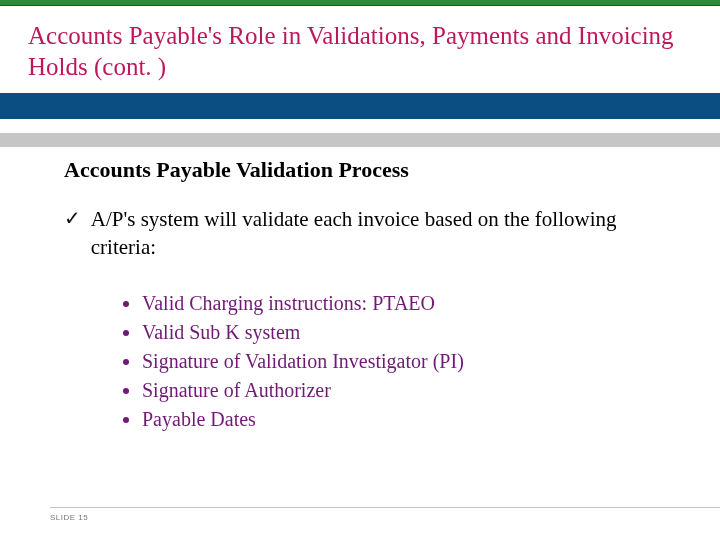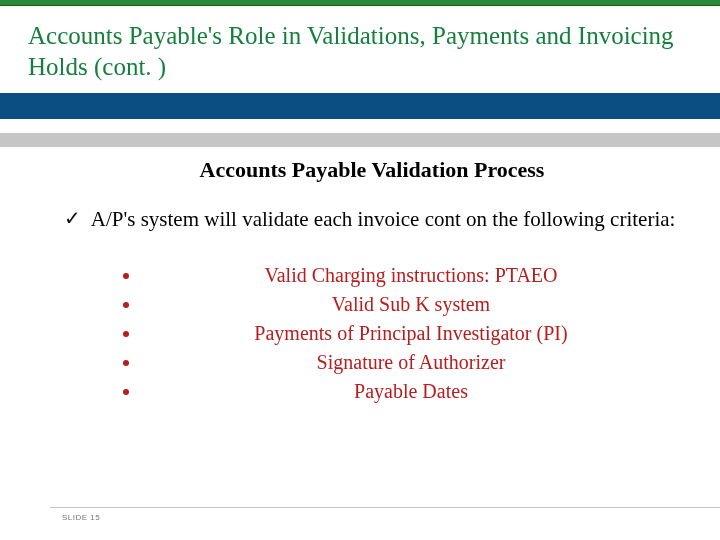--- a/index.html
+++ b/index.html
@@ -14,21 +14,21 @@
     height: 6px;
     background: #2a8a3a;
     border-bottom: 1px solid #145a1f;
   }
   .title-area {
     padding: 14px 28px 10px 28px;
   }
   .slide-title {
     font-size: 25px;
     font-weight: normal;
-    color: #15803d;
+    color: #be185d;
     line-height: 1.25;
   }
   .blue-bar {
     width: 100%;
     height: 26px;
     background: #0b4f82;
   }
   .gray-bar {
     width: 100%;
     height: 14px;
@@ -36,21 +36,20 @@
     margin-top: 14px;
   }
   .content {
     padding: 10px 40px 0 64px;
   }
   .section-heading {
     font-size: 22px;
     font-weight: bold;
     color: #000;
     margin-bottom: 22px;
-    text-align: center;
   }
   .check-row {
     display: flex;
     align-items: flex-start;
     margin-bottom: 28px;
   }
   .check-mark {
     font-size: 20px;
     color: #111;
     margin-right: 10px;
@@ -61,28 +60,27 @@
     font-size: 21px;
     color: #000;
     line-height: 1.35;
   }
   .sub-bullets {
     list-style: disc;
     margin-left: 78px;
   }
   .sub-bullets li {
     font-size: 20px;
-    color: #b91c1c;
+    color: #701a75;
     line-height: 1.45;
-    text-align: center;
   }
   .footer {
     position: absolute;
     bottom: 18px;
-    left: 62px;
+    left: 50px;
     font-family: Arial, Helvetica, sans-serif;
     font-size: 8px;
     letter-spacing: 0.5px;
     color: #777;
   }
   .footer-rule {
     position: absolute;
     bottom: 32px;
     left: 50px;
     right: 0;
@@ -100,26 +98,26 @@
 </div>
 
 <div class="blue-bar"></div>
 <div class="gray-bar"></div>
 
 <div class="content">
   <div class="section-heading">Accounts Payable Validation Process</div>
 
   <div class="check-row">
     <span class="check-mark">✓</span>
-    <span class="check-text">A/P's system will validate each invoice cont on the following criteria:</span>
+    <span class="check-text">A/P's system will validate each invoice based on the following criteria:</span>
   </div>
 
   <ul class="sub-bullets">
     <li>Valid Charging instructions: PTAEO</li>
     <li>Valid Sub K system</li>
-    <li>Payments of Principal Investigator (PI)</li>
+    <li>Signature of Validation Investigator (PI)</li>
     <li>Signature of Authorizer</li>
     <li>Payable Dates</li>
   </ul>
 </div>
 
 <div class="footer-rule"></div>
 <div class="footer">SLIDE 15</div>
 
 </body></html>

